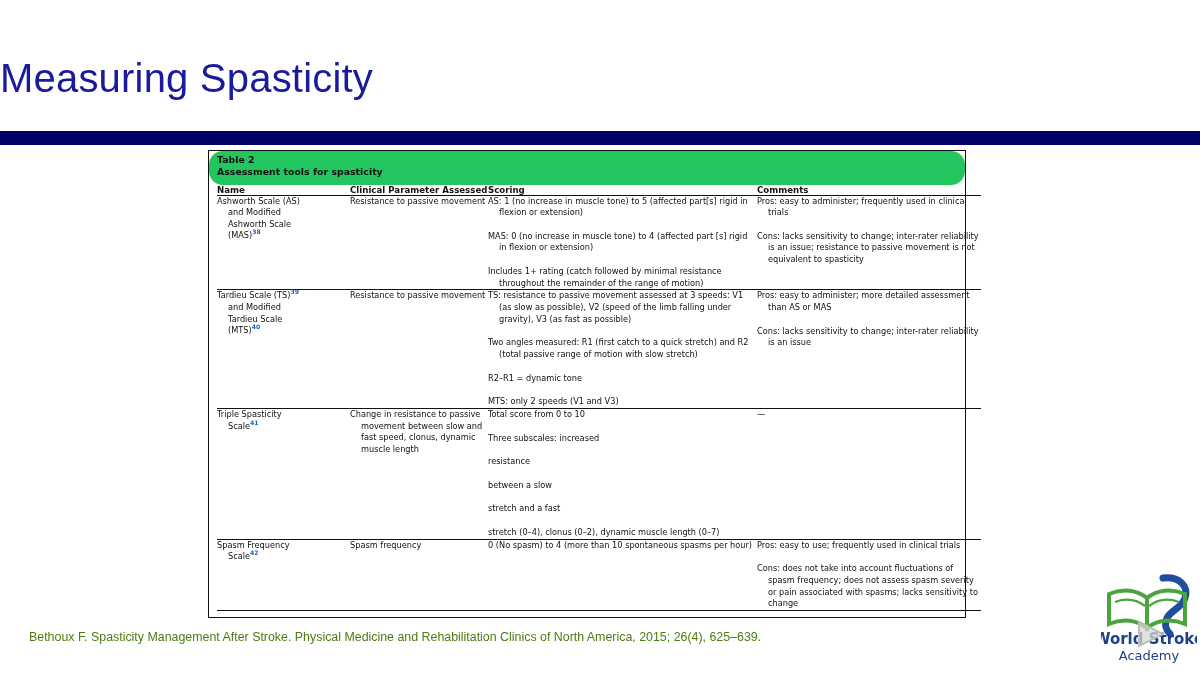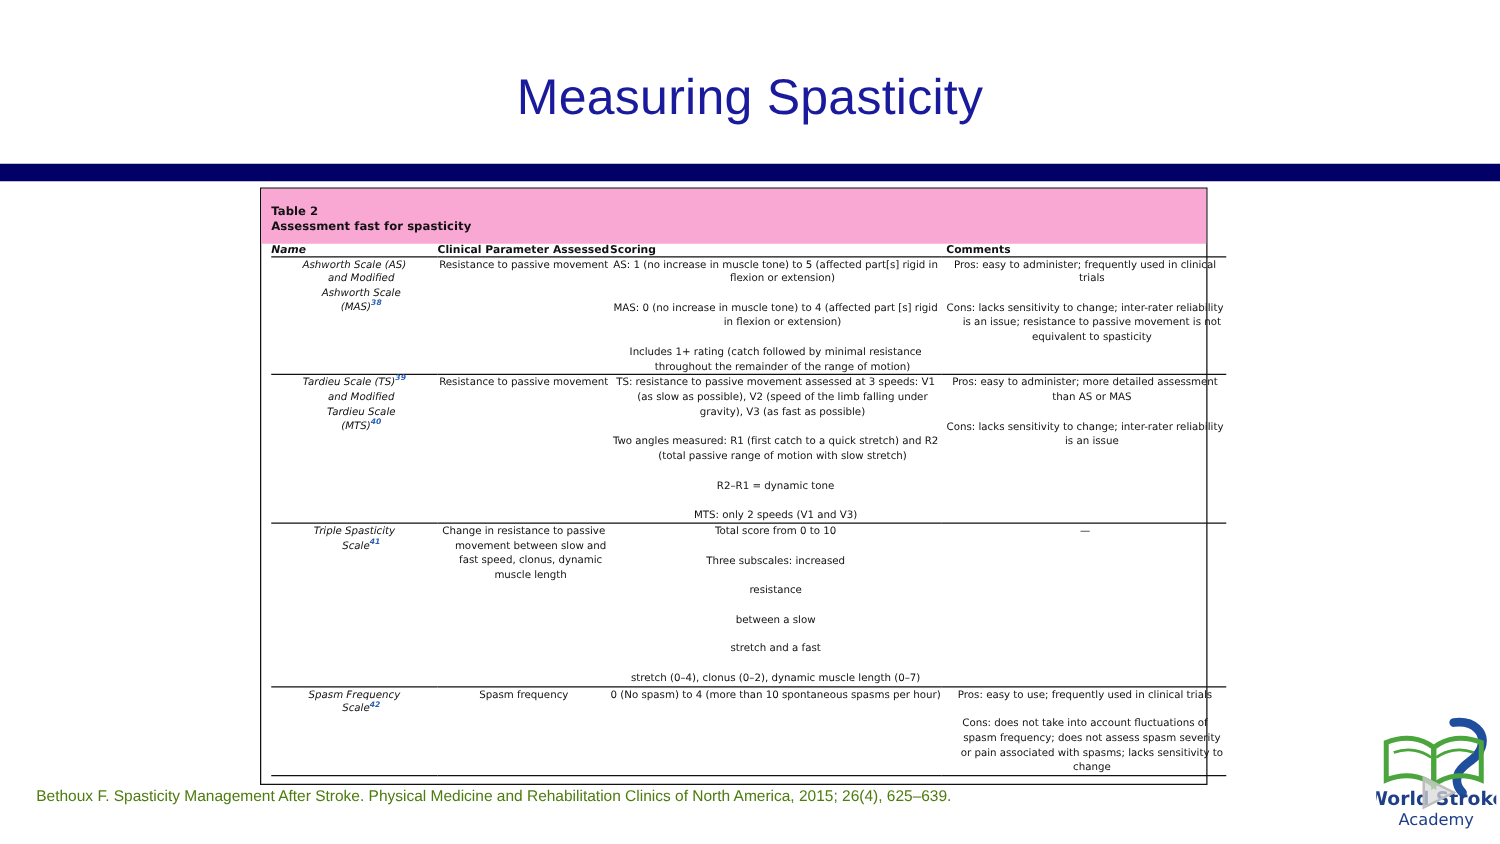--- a/index.html
+++ b/index.html
@@ -14,21 +14,20 @@
     position: relative;
     width: 1200px; height: 675px;
     background: #ffffff;
   }
 
   
   .slide-title {
     position: absolute;
     left: 0; top: 56px;
     width: 1200px;
-    text-align: center;
     font-size: 40px;
     font-weight: 400;
     color: #1a1a9c;
     letter-spacing: 0.2px;
     white-space: nowrap;
   }
 
   
   .navy-bar {
     position: absolute;
@@ -40,44 +39,45 @@
   
   .table-figure {
     position: absolute;
     left: 208px; top: 150px;
     width: 758px;
     border: 1.5px solid #111111;
     background: #ffffff;
     font-family: "DejaVu Sans", sans-serif;
   }
   .tbl-caption {
-    background: #f9a8d4;
-    padding: 13px 8px 6px 8px;
+    background: #22c55e;
+    padding: 3px 8px 6px 8px;
     line-height: 1.32;
+    border-radius: 14px;
   }
   .tbl-caption-line {
     font-size: 9.3px;
     font-weight: bold;
     color: #111111;
     letter-spacing: 0.05px;
   }
 
   .tbl-body { padding: 0 8px 6px 8px; }
 
   table.t2 {
     width: 100%;
     border-collapse: collapse;
     table-layout: fixed;
   }
   table.t2 td, table.t2 th {
     vertical-align: top;
     padding: 0;
     text-align: left;
   }
-  .col-name   { width: 133px; font-style: italic; }
+  .col-name   { width: 133px; }
   .col-param  { width: 138px; }
   .col-score  { width: 265px; }
   .col-comm   { width: 228px; }
 
   .hdr-row th {
     font-size: 8.6px;
     font-weight: bold;
     color: #111111;
     padding: 6px 4px 3px 0;
     border-bottom: 1.4px solid #111111;
@@ -94,21 +94,21 @@
     border-bottom: 1.1px solid #111111;
   }
 
   .data-row td {
     font-size: 8.2px;
     color: #111111;
     line-height: 1.42;
     padding: 5px 9px 7px 0;
   }
   .data-row td.col-comm { padding-left: 4px; padding-right: 2px; }
-  .data-row.ruled td { border-bottom: 1.1px solid #111111; text-align: center; }
+  .data-row.ruled td { border-bottom: 1.1px solid #111111; }
 
   
   .hang {
     padding-left: 11px;
     text-indent: -11px;
     margin: 0;
   }
   .hang + .hang { margin-top: 12px; }
   .flat { margin: 0; padding-left: 0; text-indent: 0; }
 
@@ -144,21 +144,21 @@
 <div id="slide">
 
   <div class="slide-title">Measuring Spasticity</div>
 
   <div class="navy-bar"></div>
 
   <div class="table-figure">
 
     <div class="tbl-caption">
       <div class="tbl-caption-line">Table 2</div>
-      <div class="tbl-caption-line">Assessment fast for spasticity</div>
+      <div class="tbl-caption-line">Assessment tools for spasticity</div>
     </div>
 
     <div class="tbl-body">
       <table class="t2">
         <colgroup>
           <col class="col-name">
             <col class="col-param">
             <col class="col-score">
             <col class="col-comm">
         </colgroup>

